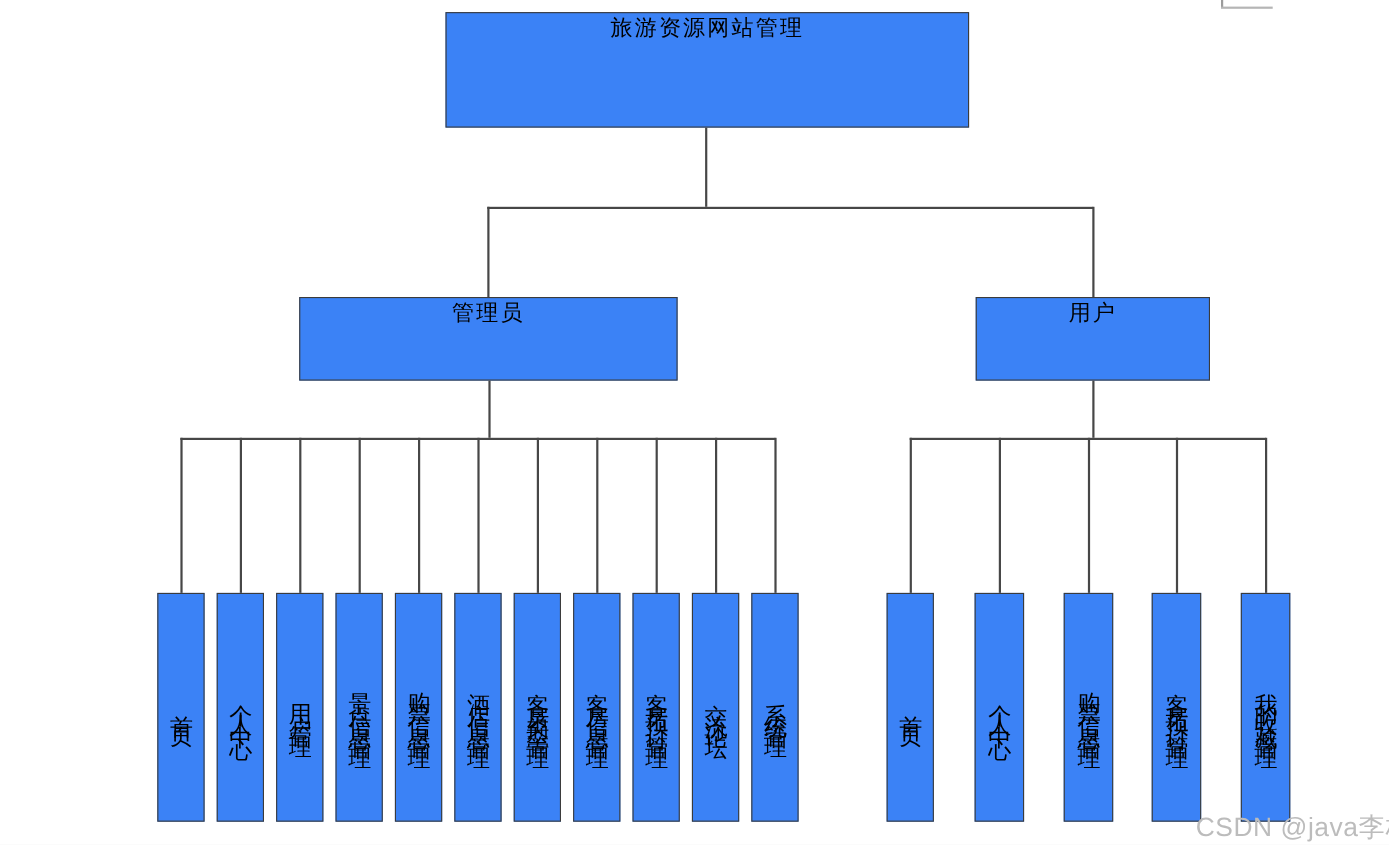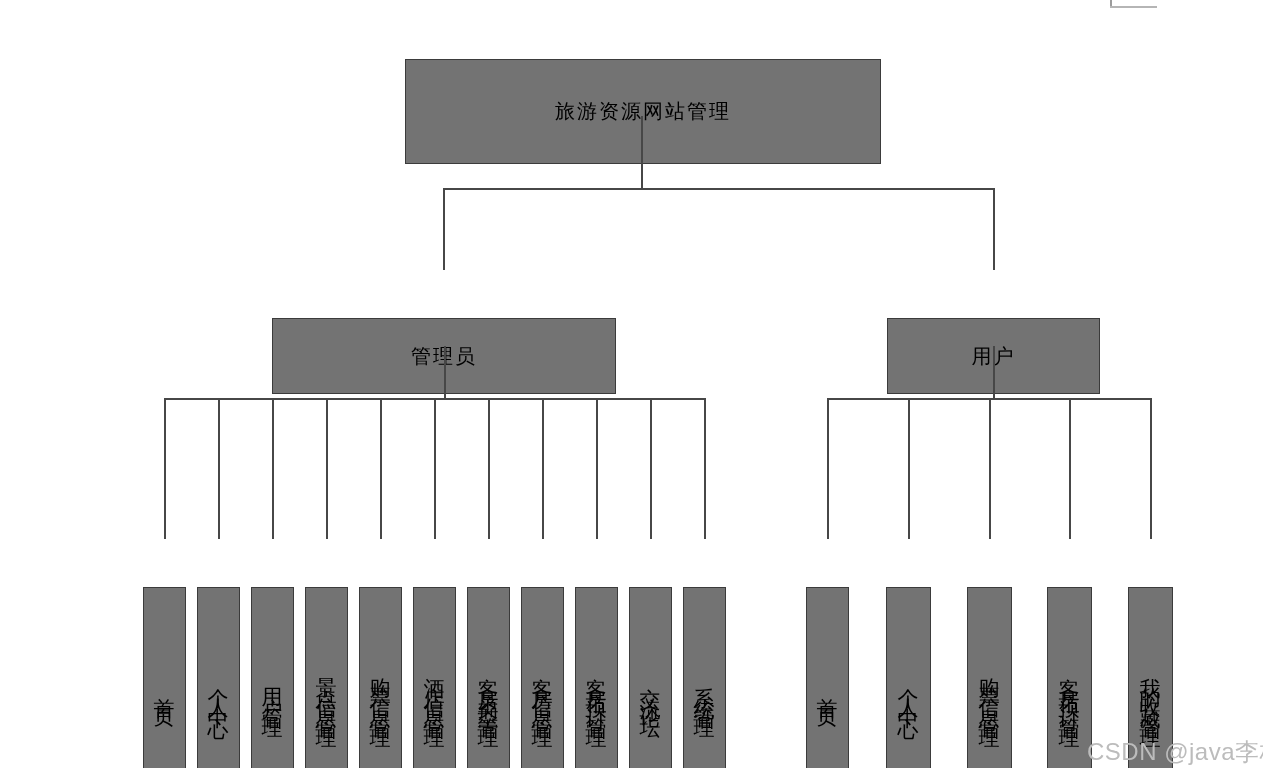--- a/index.html
+++ b/index.html
@@ -8,26 +8,24 @@
     width:1263px;height:768px;
     background:#ffffff;
     overflow:hidden;
     font-family:"Liberation Sans","DejaVu Sans",sans-serif;
     color:#000;
   }
   .box{
     position:absolute;
     box-sizing:border-box;
     border:1.5px solid #3b3b3b;
-    background:#737373;
+    background:#3b82f6;
     display:flex;
-    align-items:center;
     justify-content:center;
     text-align:center;
-    margin-top:48px;
   }
   .node-label{
     font-size:20px;
     letter-spacing:2px;
     color:#000;
     white-space:nowrap;
   }
   .leaf .leaf-label{
     writing-mode:vertical-rl;
     text-orientation:upright;

